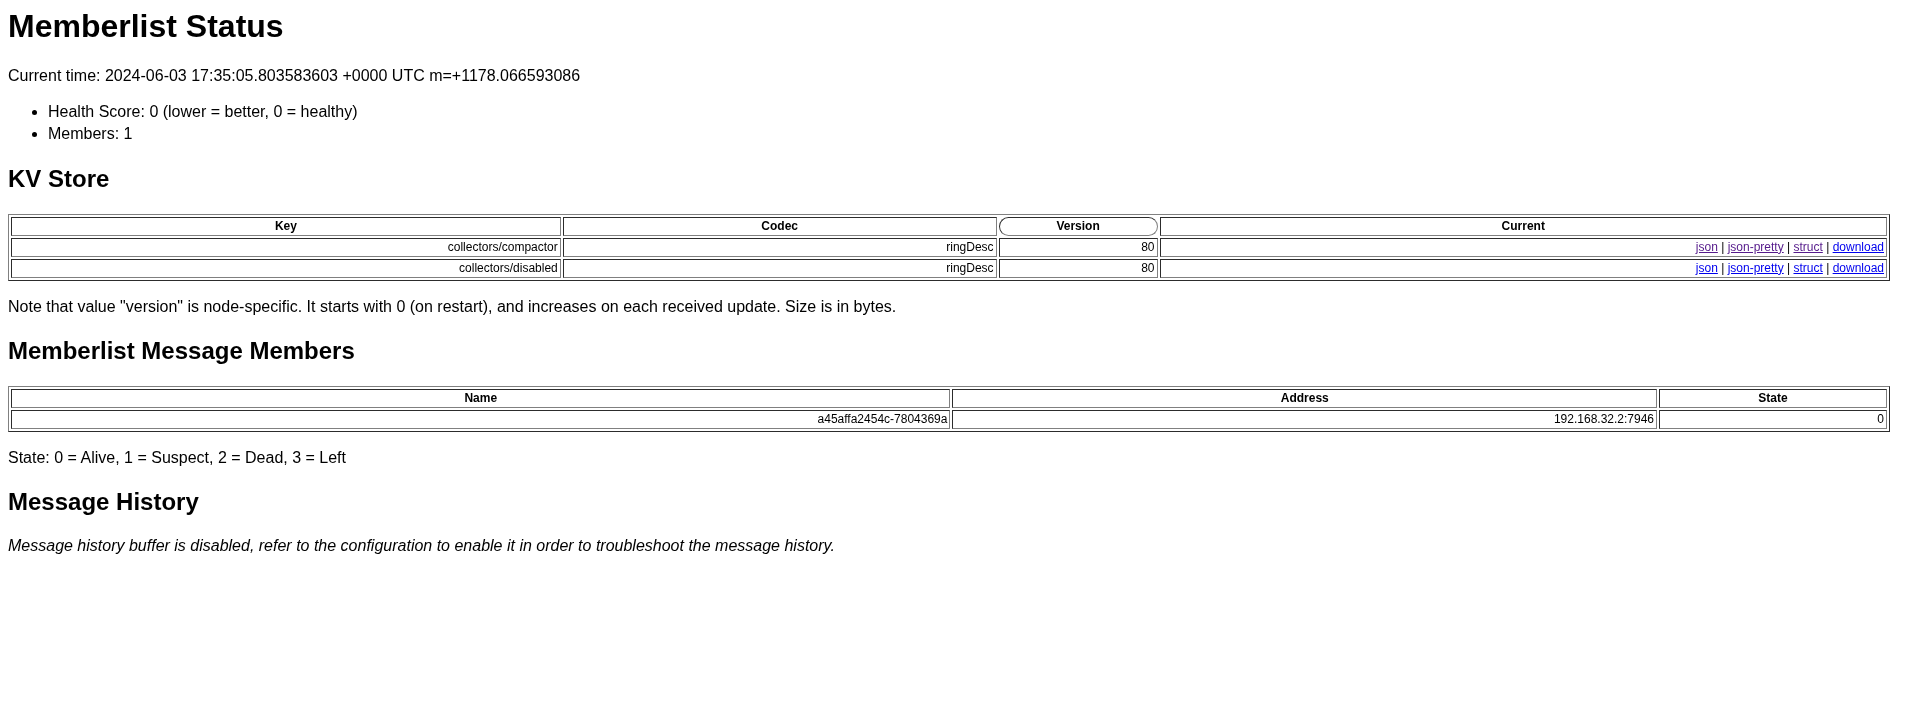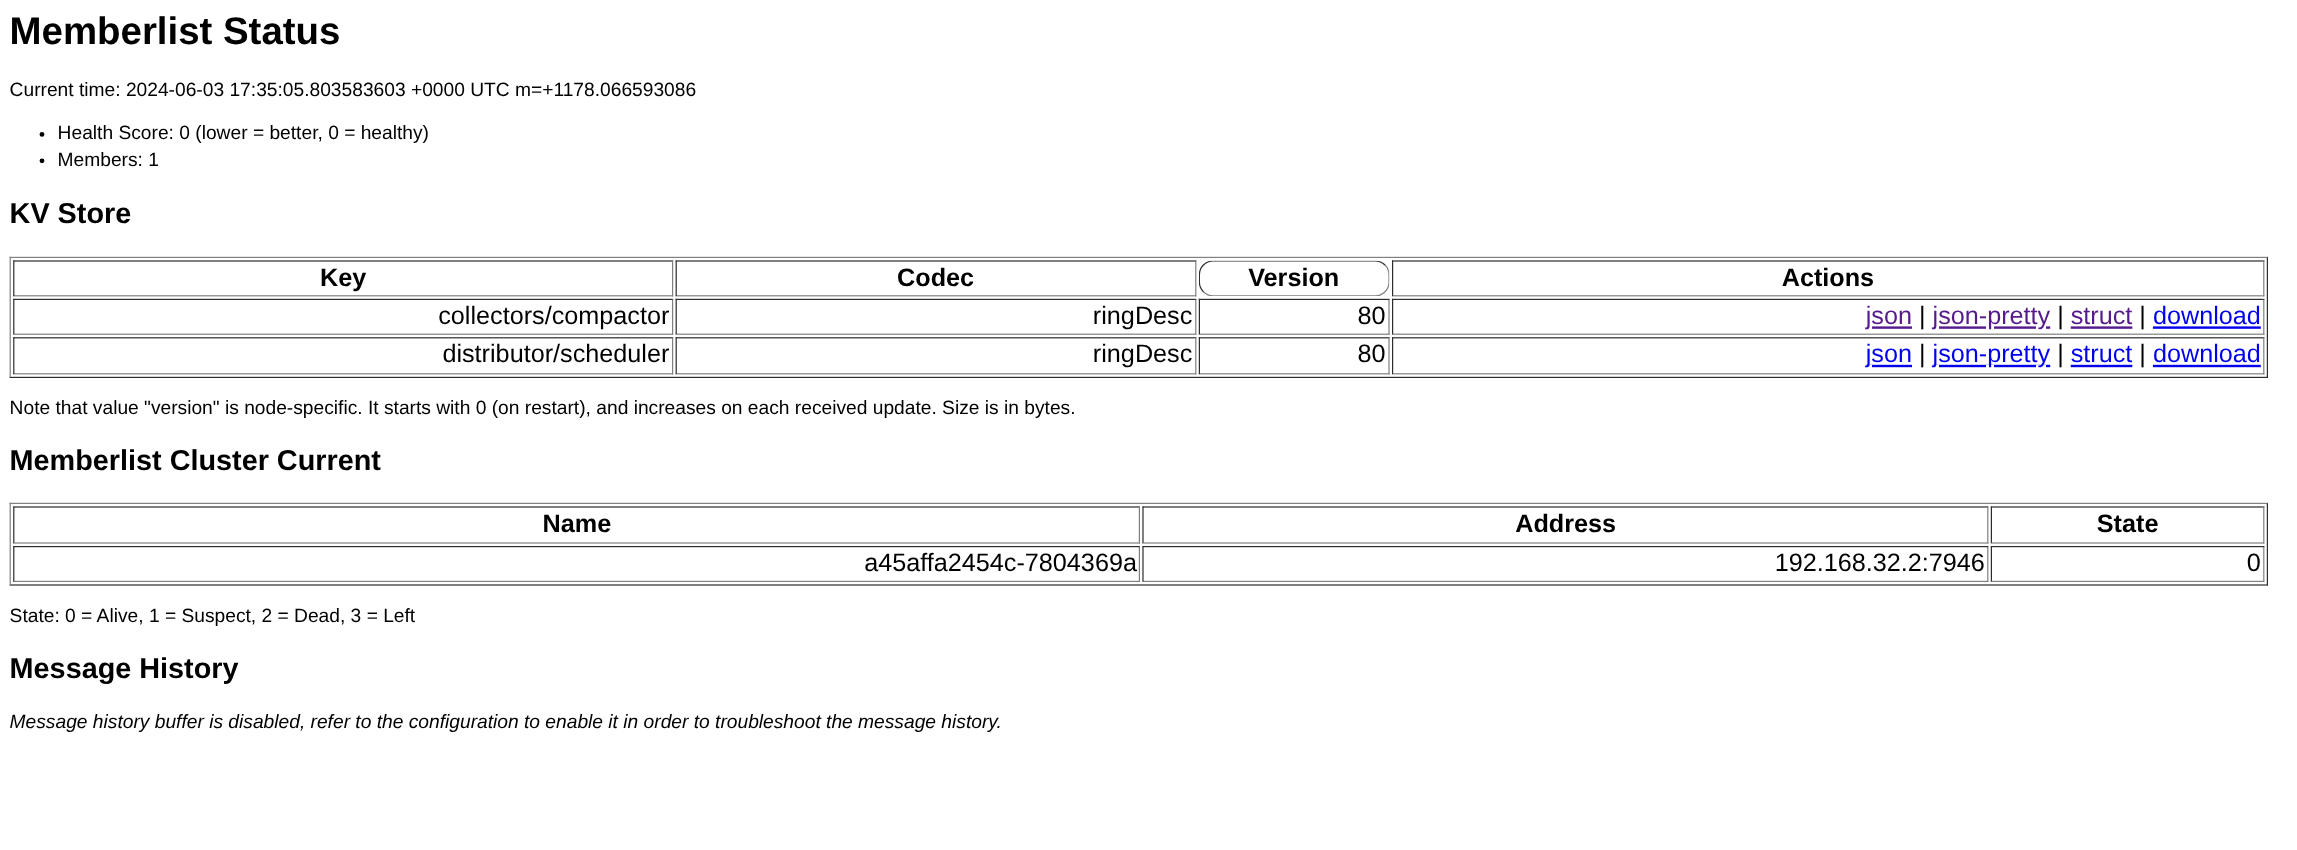--- a/index.html
+++ b/index.html
@@ -38,21 +38,21 @@
   }
   li {
     line-height: 1.35;
   }
   table {
     border-collapse: separate;
     border-spacing: 2px;
     border: 1px outset #808080;
     width: 100%;
     margin: 0;
-    font-size: 21px;
+    font-size: 12px;
   }
   table td, table th {
     border: 1px inset #808080;
     padding: 1px 2px;
     vertical-align: top;
     font-weight: normal;
     text-align: right;
     line-height: 1.25;
   }
   table th {
@@ -88,42 +88,42 @@
 </ul>
 
 <h2>KV Store</h2>
 
 <table>
   <thead>
     <tr>
       <th class="col-key">Key</th>
       <th class="col-codec">Codec</th>
       <th class="col-ver">Version</th>
-      <th class="col-act">Actions</th>
+      <th class="col-act">Current</th>
     </tr>
   </thead>
   <tbody>
     <tr>
       <td>collectors/compactor</td>
       <td>ringDesc</td>
       <td>80</td>
       <td class="actions-cell"><a class="visited" href="#">json</a><span class="sep"> | </span><a class="visited" href="#">json-pretty</a><span class="sep"> | </span><a class="visited" href="#">struct</a><span class="sep"> | </span><a href="#">download</a></td>
     </tr>
     <tr>
-      <td>distributor/scheduler</td>
+      <td>collectors/disabled</td>
       <td>ringDesc</td>
       <td>80</td>
       <td class="actions-cell"><a href="#">json</a><span class="sep"> | </span><a href="#">json-pretty</a><span class="sep"> | </span><a href="#">struct</a><span class="sep"> | </span><a href="#">download</a></td>
     </tr>
   </tbody>
 </table>
 
 <p class="note">Note that value "version" is node-specific. It starts with 0 (on restart), and increases on each received update. Size is in bytes.</p>
 
-<h2>Memberlist Cluster Current</h2>
+<h2>Memberlist Message Members</h2>
 
 <table>
   <thead>
     <tr>
       <th class="col-name">Name</th>
       <th class="col-addr">Address</th>
       <th class="col-state">State</th>
     </tr>
   </thead>
   <tbody>

